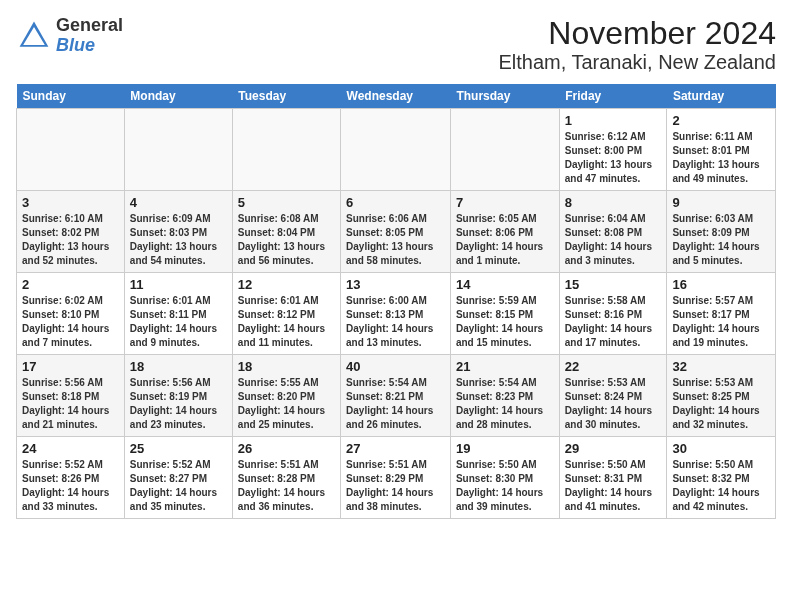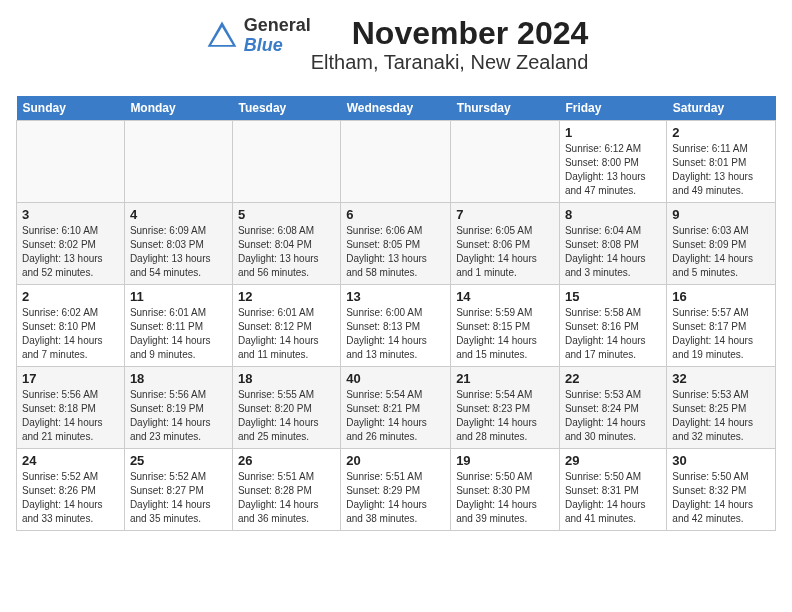--- a/index.html
+++ b/index.html
@@ -5,23 +5,23 @@
     * { box-sizing: border-box; margin: 0; padding: 0; }
     body {
       font-family: Arial, sans-serif;
       background: #fff;
       width: 792px;
       min-height: 612px;
       padding: 16px;
     }
     .header-area {
       display: flex;
-      justify-content: center;
+      justify-content: space-between;
       align-items: flex-start;
-      margin-bottom: 22px;
+      margin-bottom: 10px;
     }
     .logo {
       display: flex;
       align-items: center;
       gap: 4px;
     }
     .logo-text {
       font-size: 18px;
       font-weight: bold;
       line-height: 1.1;
@@ -30,21 +30,21 @@
     .logo-blue { color: #3a7cc7; font-style: italic; }
     .logo-icon {
       width: 36px;
       height: 36px;
     }
     .title-area {
       text-align: right;
     }
     .month-title {
       font-size: 32px;
-      font-weight: bold;
+      font-weight: normal;
       color: #222;
       line-height: 1.1;
     }
     .subtitle {
       font-size: 20px;
       color: #333;
     }
     table {
       width: 100%;
       border-collapse: collapse;
@@ -75,20 +75,21 @@
     .day-number {
       font-size: 13px;
       font-weight: bold;
       color: #222;
       display: block;
       margin-bottom: 2px;
     }
     .cell-text {
       color: #333;
       line-height: 1.4;
+      font-weight: bold;
     }
   </style>
 </head>
 <body>
 
 <div class="header-area">
   <div class="logo">
     <svg class="logo-icon" viewBox="0 0 40 40" xmlns="http://www.w3.org/2000/svg">
       <polygon points="20,4 36,32 4,32" fill="#3a7cc7"></polygon>
       <polygon points="20,10 32,30 8,30" fill="white"></polygon>
@@ -229,21 +230,21 @@
         </td>
         <td>
           <span class="day-number">25</span>
           <div class="cell-text">Sunrise: 5:52 AM<br>Sunset: 8:27 PM<br>Daylight: 14 hours and 35 minutes.</div>
         </td>
         <td>
           <span class="day-number">26</span>
           <div class="cell-text">Sunrise: 5:51 AM<br>Sunset: 8:28 PM<br>Daylight: 14 hours and 36 minutes.</div>
         </td>
         <td>
-          <span class="day-number">20</span>
+          <span class="day-number">27</span>
           <div class="cell-text">Sunrise: 5:51 AM<br>Sunset: 8:29 PM<br>Daylight: 14 hours and 38 minutes.</div>
         </td>
         <td>
           <span class="day-number">19</span>
           <div class="cell-text">Sunrise: 5:50 AM<br>Sunset: 8:30 PM<br>Daylight: 14 hours and 39 minutes.</div>
         </td>
         <td>
           <span class="day-number">29</span>
           <div class="cell-text">Sunrise: 5:50 AM<br>Sunset: 8:31 PM<br>Daylight: 14 hours and 41 minutes.</div>
         </td>

